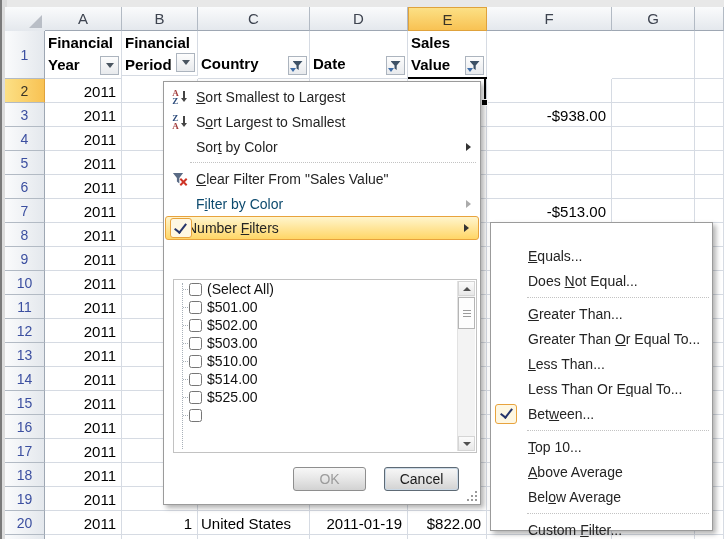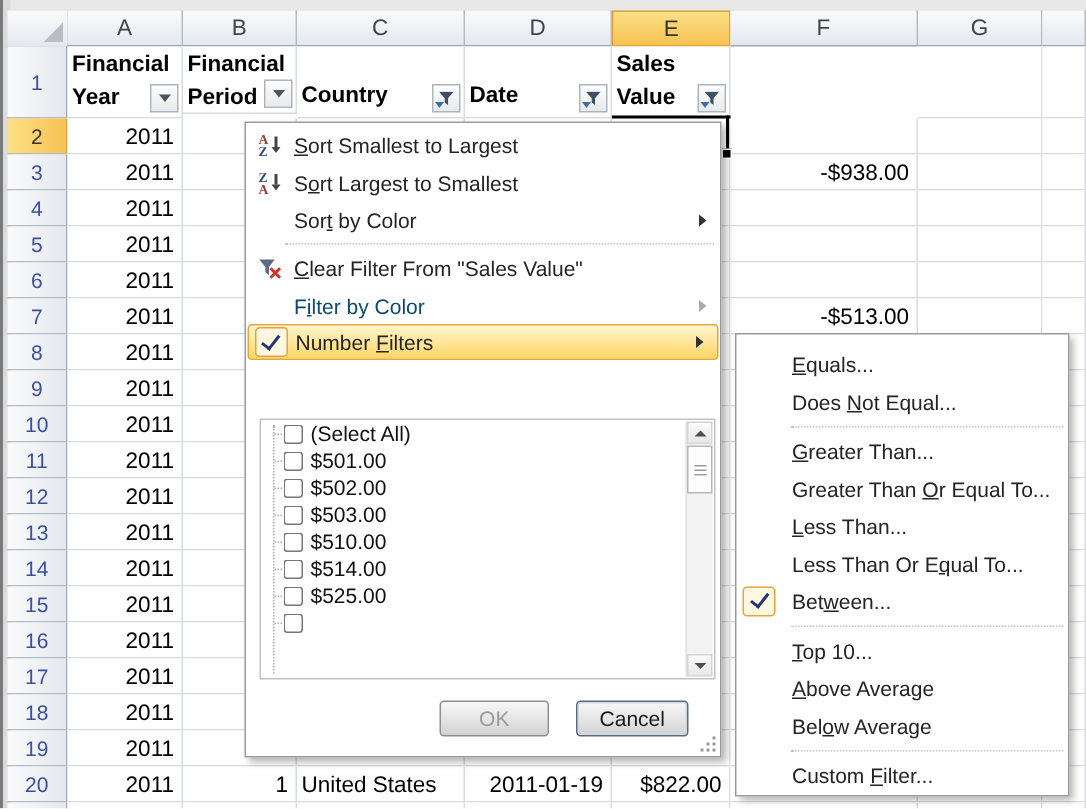--- a/index.html
+++ b/index.html
@@ -35,21 +35,21 @@
   
   .selline{position:absolute;background:#000;z-index:4;}
   .selhandle{position:absolute;width:5px;height:5px;background:#000;border:1px solid #fff;box-sizing:content-box;z-index:4;}
   
   .panel{position:absolute;left:163px;top:81px;width:318px;height:424px;box-sizing:border-box;background:#fff;
          border:1px solid #9B9B9B;box-shadow:3px 3px 5px rgba(0,0,0,.30);z-index:10;}
   .menu-items{position:absolute;left:0;top:2px;right:0;}
   .menu-item{position:relative;height:25px;display:flex;align-items:center;padding-left:32px;font-size:14px;color:#242424;box-sizing:border-box;}
   .menu-item.disabled{color:#0c4a6e;}
   .menu-item.hl{margin:0 1px;border:1px solid var(--hl-border);border-radius:3px;
-                background:linear-gradient(#FFF5CD,#FFE79F 45%,#FFD666);height:24px;padding-left:31px;}
+                background:linear-gradient(#FFF5CD,#FFE79F 45%,#FFD666);height:24px;padding-left:21px;}
   .icon-slot{position:absolute;left:2px;top:0;bottom:0;width:27px;display:flex;align-items:center;justify-content:center;}
   .menu-item.hl .icon-slot{left:1px;}
   .tri-rt{width:0;height:0;border-top:4px solid transparent;border-bottom:4px solid transparent;border-left:5px solid #333;
           position:absolute;right:9px;top:50%;margin-top:-4px;}
   .tri-rt.gray{border-left-color:#ABABAB;}
   .sep{position:relative;height:7px;}
   .sep::after{content:"";position:absolute;left:26px;right:4px;top:3px;border-top:1px dotted #C3C3C3;}
   
   .sorticon{display:flex;align-items:center;}
   .sorticon .letters{display:flex;flex-direction:column;font-size:9px;font-weight:bold;line-height:8px;font-family:"Liberation Serif",serif;}
@@ -91,21 +91,21 @@
   
   .btn{position:absolute;top:385px;height:24px;box-sizing:border-box;border:1px solid #8E8E8E;border-radius:3px;
        background:linear-gradient(#F7F7F7,#E8E8E8 45%,#D2D2D2);font-size:14px;text-align:center;line-height:22px;color:#1A1A1A;}
   .btn.ok{left:129px;width:73px;color:#9B9B9B;}
   .btn.cancel{left:220px;width:75px;border-color:#5E6A75;box-shadow:inset 0 0 0 1px #CBD9E6;}
   .grip{position:absolute;right:3px;bottom:3px;width:12px;height:12px;}
   .grip::after{content:"";position:absolute;right:0;bottom:0;width:2px;height:2px;background:#9A9A9A;
                box-shadow:-4px 0 #9A9A9A,-8px 0 #9A9A9A,0 -4px #9A9A9A,-4px -4px #9A9A9A,0 -8px #9A9A9A;}
   
   .submenu{position:absolute;left:490px;top:222px;width:223px;height:309px;box-sizing:border-box;background:#fff;
-           border:1px solid #9B9B9B;box-shadow:3px 3px 5px rgba(0,0,0,.30);z-index:12;padding-top:7px;}
+           border:1px solid #9B9B9B;box-shadow:3px 3px 5px rgba(0,0,0,.30);z-index:12;padding-top:20px;}
   .sub-item{position:relative;height:25px;display:flex;align-items:center;padding-left:37px;font-size:14px;color:#242424;}
   .sub-item .icon-slot{left:3px;width:24px;}
   .sub-sep{position:relative;height:8px;}
   .sub-sep::after{content:"";position:absolute;left:36px;right:3px;top:4px;border-top:1px dotted #C3C3C3;}
   u{text-decoration:underline;}
 </style>
 </head>
 <body>
 
 <div id="app">

